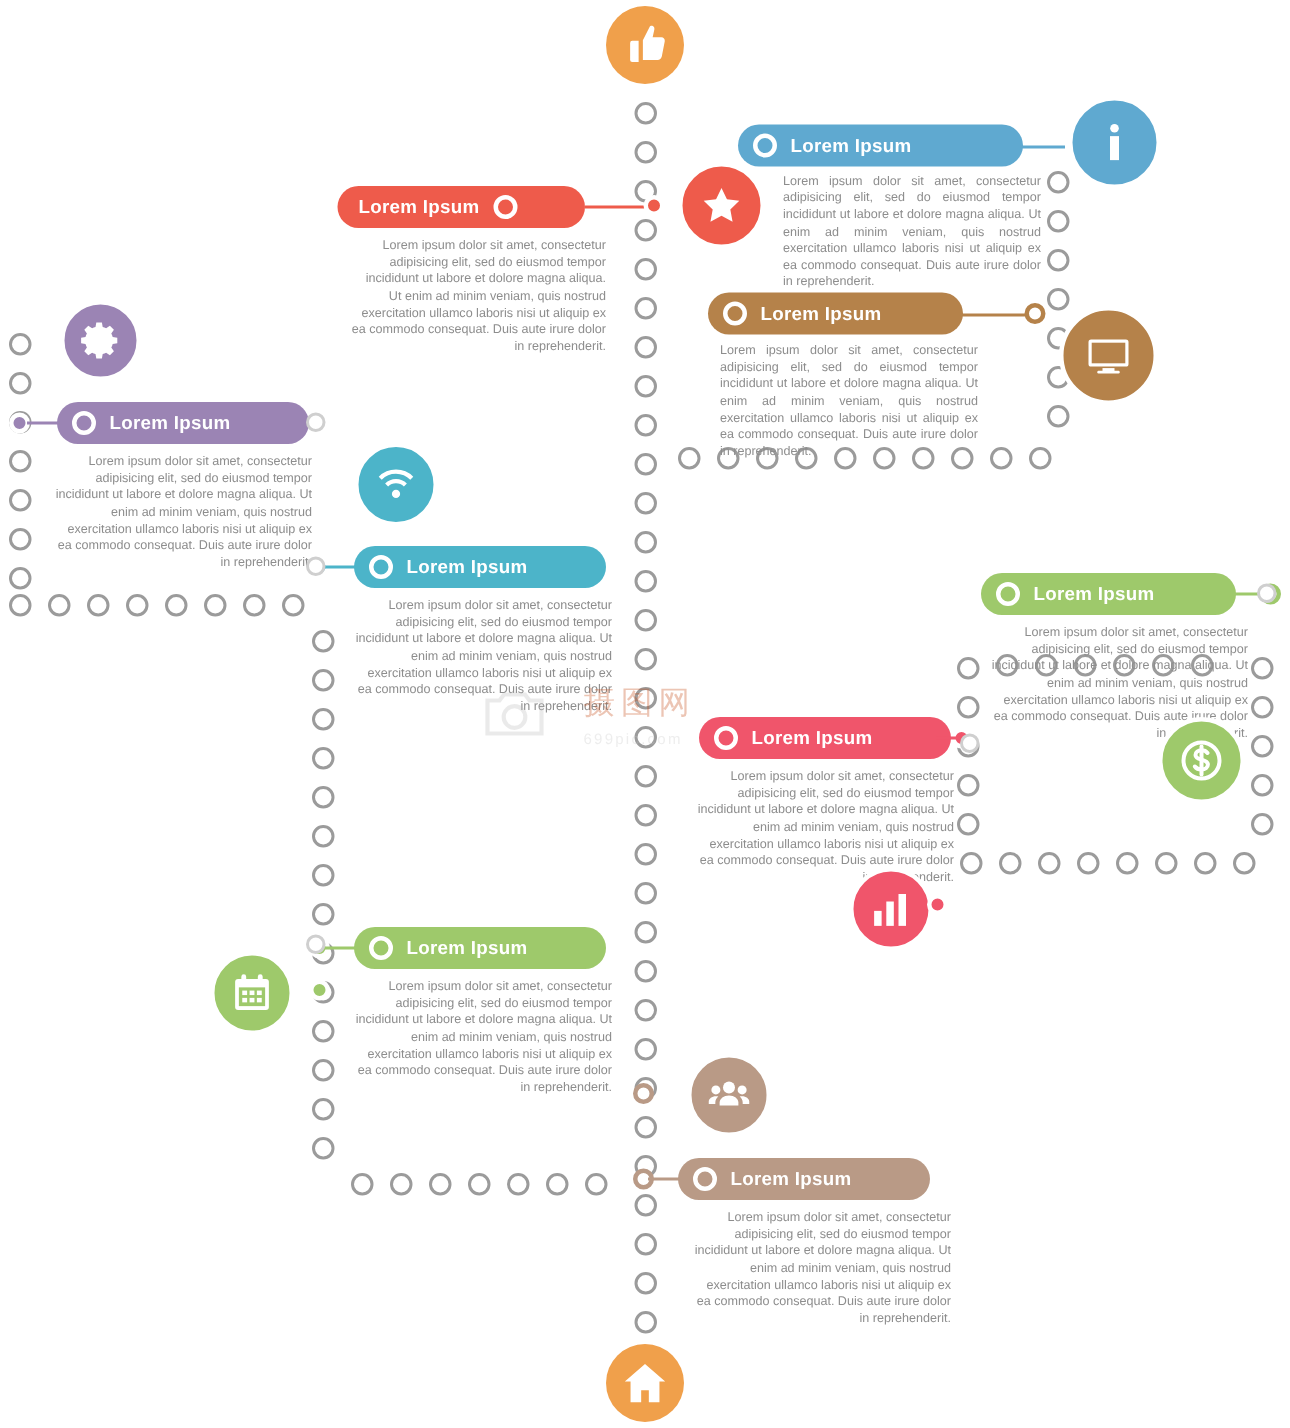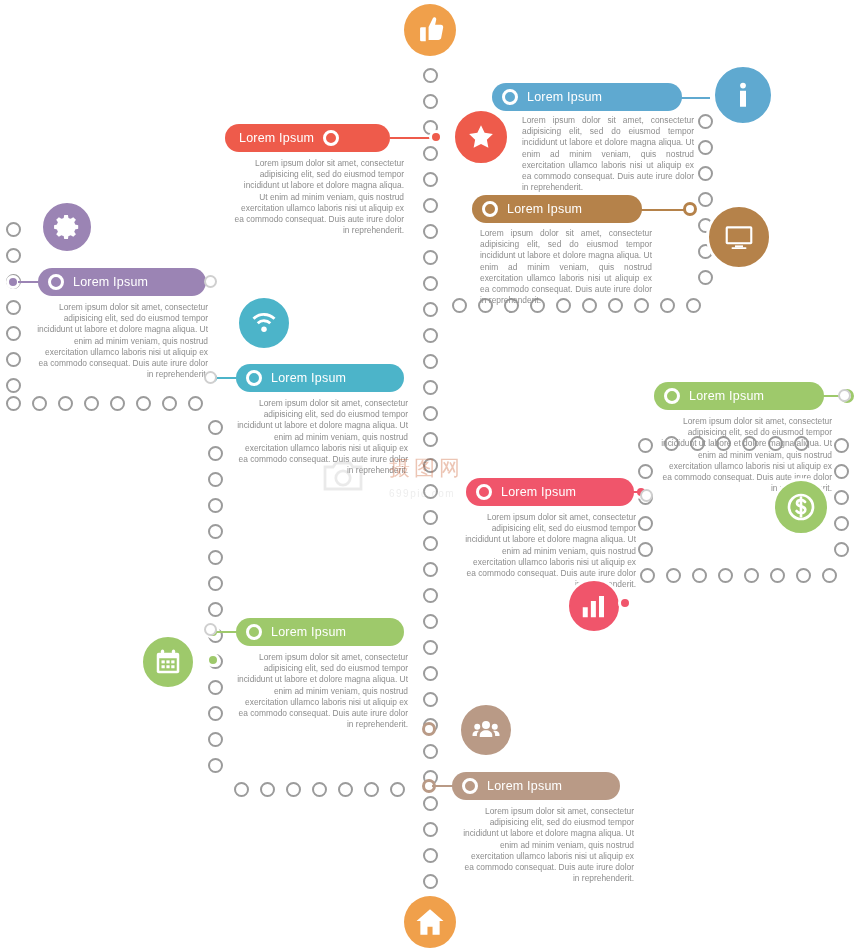--- a/index.html
+++ b/index.html
@@ -7,21 +7,21 @@
        font-family:"Liberation Sans",sans-serif;}
   #stage{position:absolute;left:0;top:0;width:860px;height:952px;}
 
   
   .dot{position:absolute;width:15px;height:15px;border-radius:50%;
        border:2.5px solid #9b9b9b;box-sizing:border-box;}
 
   
   .pill{position:absolute;height:28px;border-radius:14px;display:flex;
         align-items:center;box-sizing:border-box;}
-  .pill .txt{font-size:12.5px;font-weight:normal;color:#ffffff;
+  .pill .txt{font-size:12.5px;font-weight:bold;color:#ffffff;
              letter-spacing:.2px;white-space:nowrap;}
   .pill .knob{width:16px;height:16px;border-radius:50%;
               border:3px solid #ffffff;box-sizing:border-box;flex:none;}
   .pill.left  .knob{margin-left:10px;margin-right:9px;}
   .pill.right .txt{margin-left:14px;}
   .pill.right .knob{margin-left:9px;margin-right:10px;}
 
   
   .para{position:absolute;font-size:8.4px;line-height:11.2px;color:#8d8d8d;
         width:168px;text-align:justify;}

